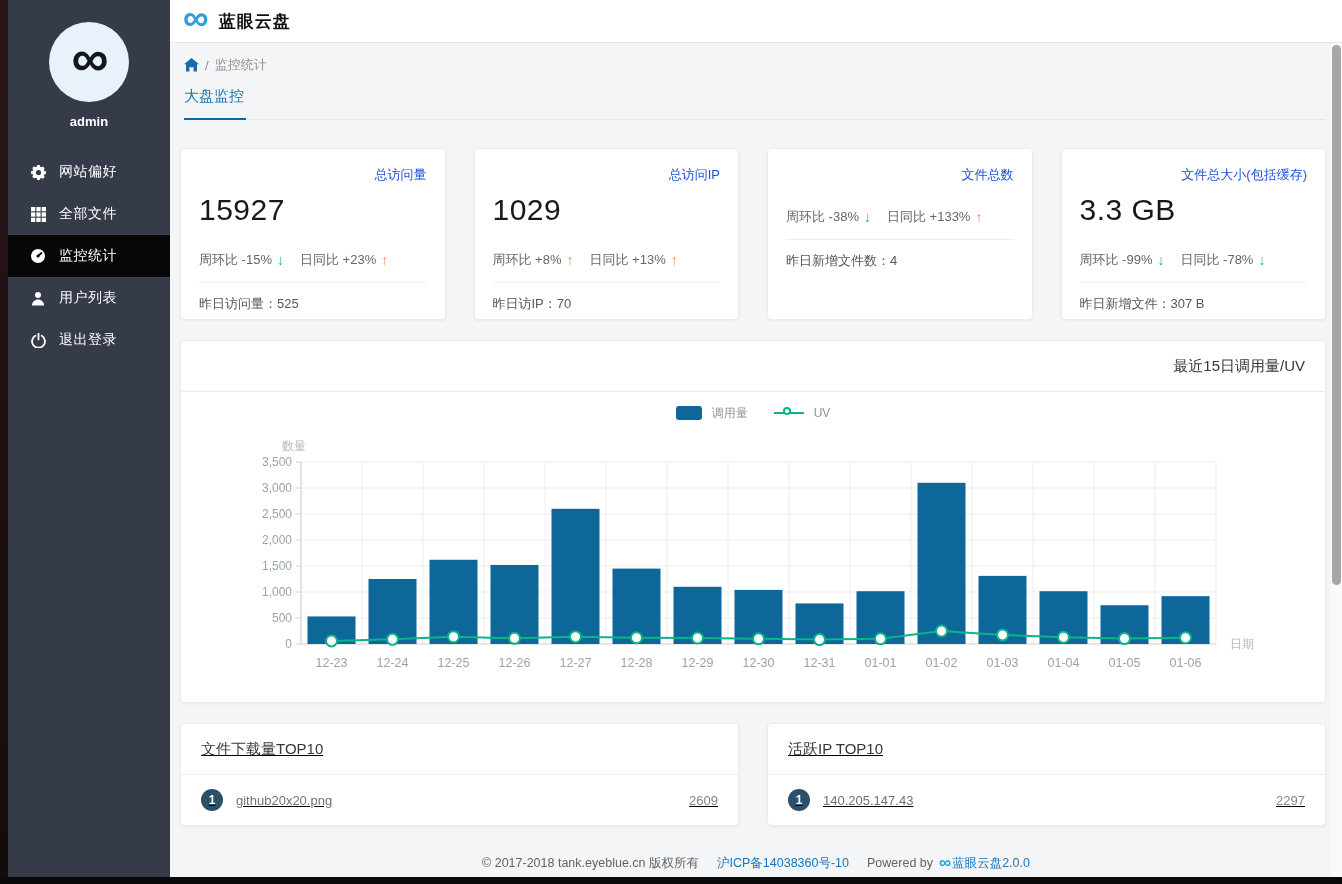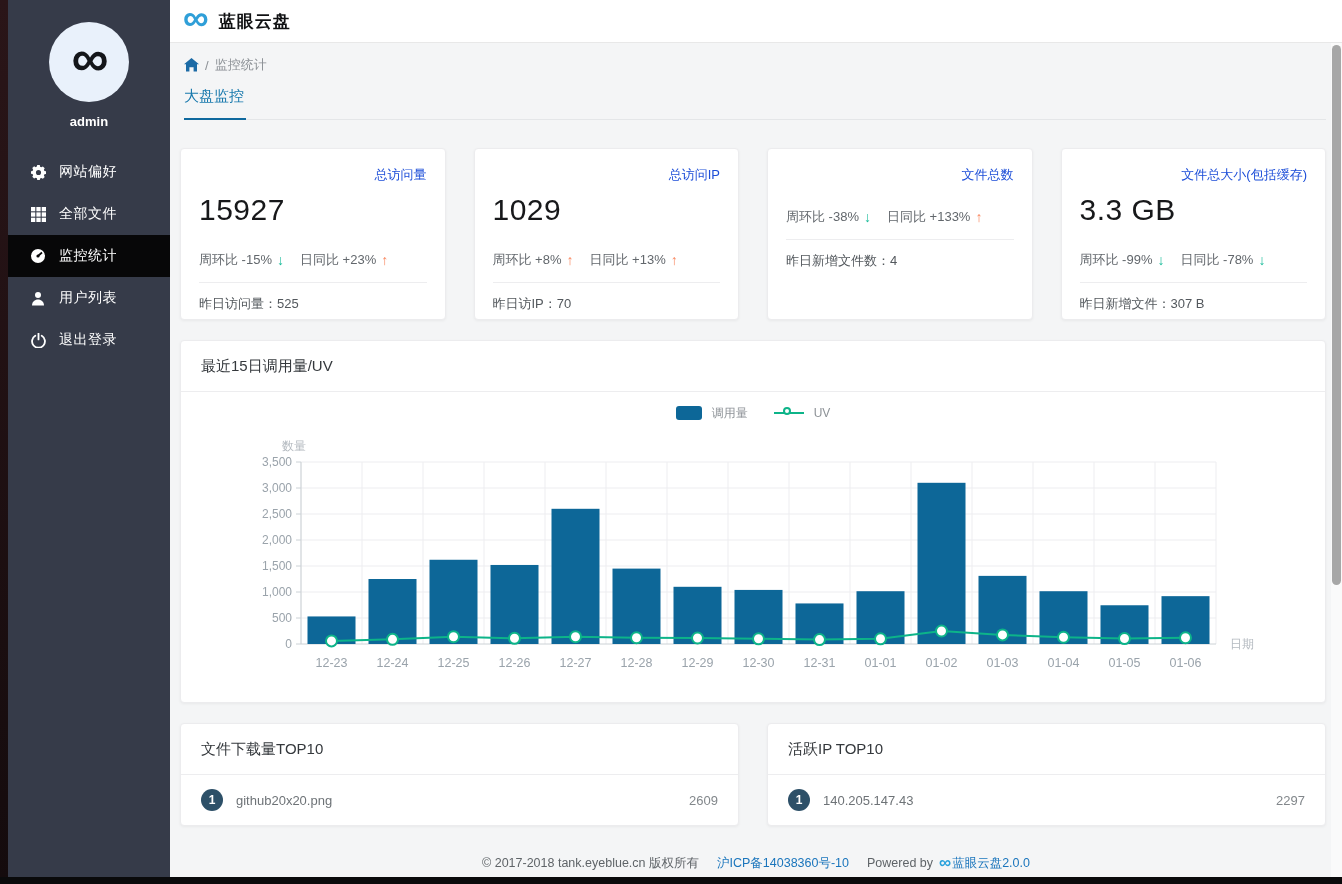--- a/index.html
+++ b/index.html
@@ -43,29 +43,29 @@
   .sc-compare { margin-top:24px; font-size:13px; color:#62676c; display:flex; align-items:center; }
   .cmp-seg { display:flex; align-items:center; }
   .cmp-seg + .cmp-seg { margin-left:16px; }
   .cmp-arrow { font-weight:bold; margin-left:5px; font-size:14px; }
   .cmp-arrow[data-dir="down"] { color:#1bbc9b; }
   .cmp-arrow[data-dir="up"] { color:#f9875f; }
   .sc-divider { border-top:1px solid #ededef; margin-top:13px; }
   .sc-footer { padding:12px 0; font-size:13px; color:#53585d; }
 
   .chart-card { margin:20px 16px 0 10px; background:#ffffff; border:1px solid #ececee; border-radius:4px; box-shadow:0 1px 3px rgba(0,0,0,0.05); height:363px; overflow:hidden; }
-  .chart-title { padding:16px 20px 15px; font-size:15px; color:#34383c; border-bottom:1px solid #ededef; }
+  .chart-title { padding:16px 20px 15px; font-size:15px; color:#34383c; border-bottom:1px solid #ededef;text-align:right; }
   .chart-legend { height:42px; display:flex; align-items:center; justify-content:center; gap:10px; font-size:12px; color:#8d9297; }
   .lg-pill { width:26px; height:14px; border-radius:3px; }
   .lg-line { position:relative; width:30px; height:12px; margin-left:16px; }
   .lg-line .ln { position:absolute; left:0; right:0; top:5px; height:2px; }
   .lg-line .dot { position:absolute; left:9px; top:0; width:8px; height:8px; border-radius:50%; background:#fff; border:2px solid; }
 
   .lists-row { margin:20px 16px 0 10px; display:flex; gap:28px; align-items:flex-start; }
-  .list-card { flex:1; background:#ffffff; border:1px solid #ececee; border-radius:4px; box-shadow:0 1px 3px rgba(0,0,0,0.05); }
+  .list-card { flex:1; background:#ffffff; border:1px solid #ececee; border-radius:4px; box-shadow:0 1px 3px rgba(0,0,0,0.05);text-decoration:underline; }
   .list-title { padding:16px 20px 15px; font-size:15px; color:#34383c; border-bottom:1px solid #ededef; }
   .list-row { display:flex; align-items:center; padding:14px 20px; font-size:13px; }
   .rank-badge { width:22px; height:22px; border-radius:50%; background:#2d5068; color:#ffffff; font-size:12px; font-weight:bold; display:flex; align-items:center; justify-content:center; }
   .row-name { margin-left:13px; color:#6e7377; }
   .row-value { margin-left:auto; color:#82878b; }
 
   .footer { position:absolute; left:0; right:0; top:803px; height:34px; background:#f4f5f6; display:flex; align-items:center; justify-content:center; font-size:12.5px; color:#5f6468; z-index:20; }
   .footer .f-link { color:#1a75bc; text-decoration:none; cursor:pointer; }
   .footer .gap { display:inline-block; width:18px; }
   .footer .f-inf { font-size:17px; font-weight:bold; color:#2aa2dc; line-height:0.8; margin:0 2px 0 6px; letter-spacing:-1px; }

